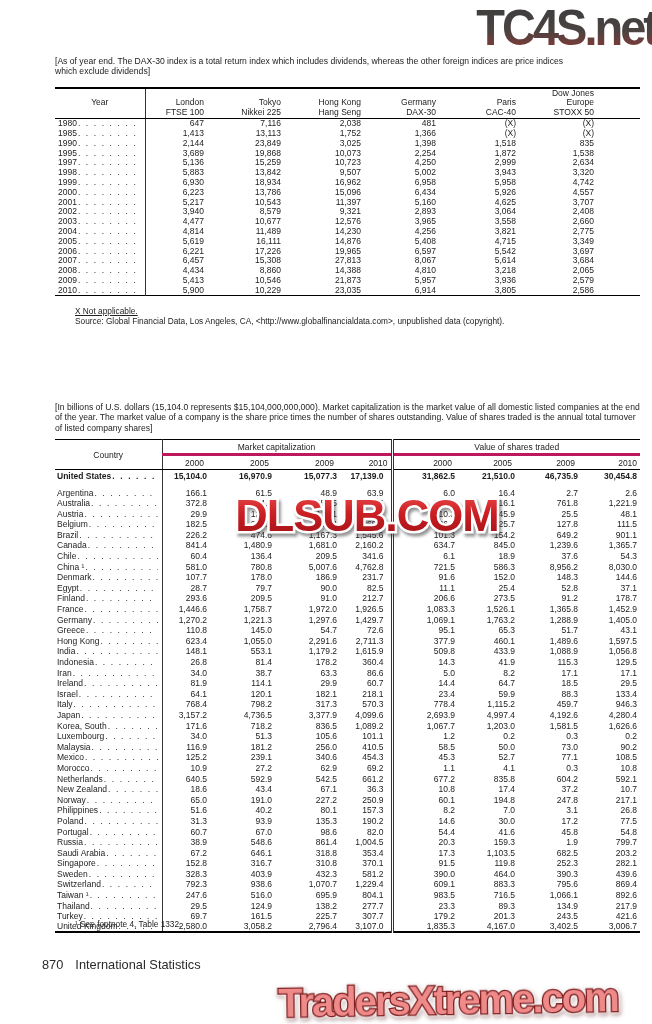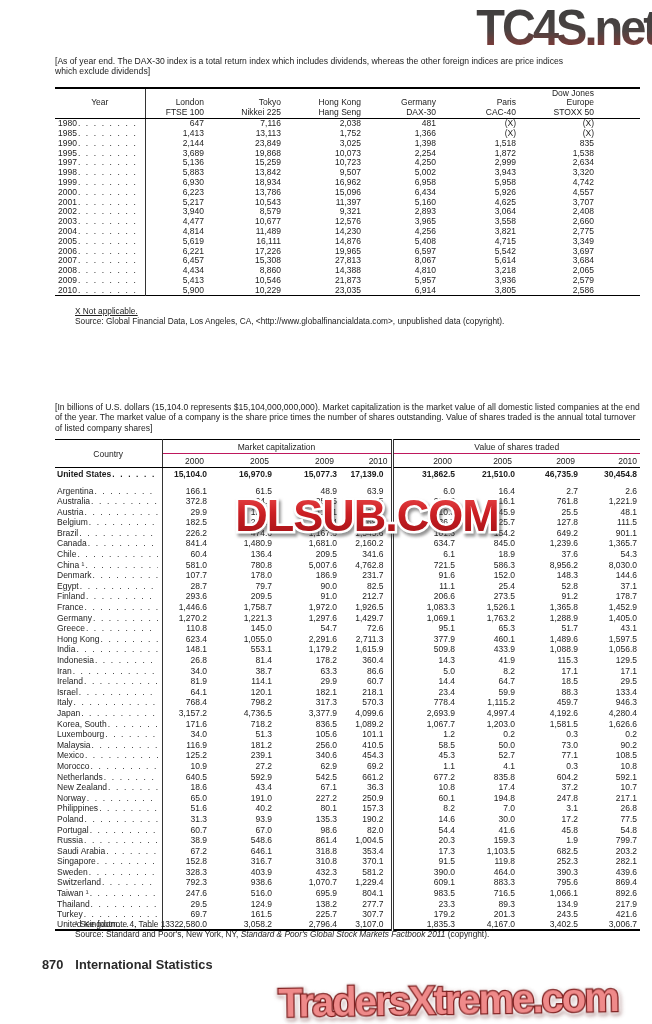--- a/index.html
+++ b/index.html
@@ -21,35 +21,35 @@
   #t1396 .ycol{border-right:1px solid #333;}
   #t1396 thead td.yh{text-align:center;vertical-align:middle;}
   #t1396 tbody tr{height:9.8px;}
   #t1396 td.last{padding-right:46px;}
   #t1396 tbody td.ycol{padding-left:3px;padding-right:4px;}
   
   #t1397{top:439px;border-top:1.6px solid #000;border-bottom:2px solid #000;}
   #t1397 .ccol{border-right:1px solid #333;}
   #t1397 td.dv{border-right:3px double #333;}
   #t1397 thead td{vertical-align:middle;line-height:10px;}
-  #t1397 thead td.grp{text-align:center;border-bottom:1px solid #be185d;height:13px;}
+  #t1397 thead td.grp{text-align:center;border-bottom:3px solid #be185d;height:13px;}
   #t1397 thead td.ch{text-align:center;}
   #t1397 thead tr.yrs td{border-bottom:1.2px solid #000;height:13px;text-align:right;padding-right:3px;}
   #t1397 thead td.ch{border-bottom:1.2px solid #000;}
   #t1397 tbody tr{height:10.6px;}
   #t1397 tbody tr.usrow{height:12px;font-weight:700;}
   #t1397 tbody tr.spacer{height:6px;}
   #t1397 tbody td.ccol{padding-left:2px;padding-right:4px;}
   #t1397 td.m4{padding-right:7px;}
   #t1397 td.v4{padding-right:3px;}
   
   .fn{position:absolute;font-size:8.3px;line-height:10px;color:#222;}
   .it{font-style:italic;}
   
-  .pagefoot{position:absolute;left:42px;top:957px;font-size:12.8px;color:#2a2a2a;font-weight:bold;}
+  .pagefoot{position:absolute;left:42px;top:957px;font-size:12.8px;color:#2a2a2a;}
   .pagefoot .pgno{margin-right:12px;}
   .census{position:absolute;right:26px;top:972px;font-size:9.6px;color:#333;}
   
   .wm-top{position:absolute;right:-4px;top:0px;font-size:47px;font-weight:700;
           letter-spacing:-3px;font-family:"Liberation Sans",sans-serif;
           background:linear-gradient(to bottom,#3d3d3d 10%,#4a4342 55%,#7c3b38 82%,#8d4a46);
           -webkit-background-clip:text;background-clip:text;color:transparent;
           transform:scaleY(1.08);filter:blur(.3px);}
   .wm-mid{position:absolute;left:193px;top:485px;}
   .wm-bot{position:absolute;left:238px;top:976px;}
@@ -1071,21 +1071,20 @@
           <td class="num dv m4">3,107.0</td>
           <td class="num">1,835.3</td>
           <td class="num">4,167.0</td>
           <td class="num">3,402.5</td>
           <td class="num v4">3,006.7</td>
         </tr>
       </tbody>
   </table>
 
   <div class="fn" style="left:75px;top:919px;">¹ See footnote 4, Table 1332.</div>
-  <div class="fn" style="left:75px;top:929px;"><span>Source: Standard and Poor's, New York, NY, </span><span class="it">Standard &amp; Poor's Global Stock Markets Factbook 2011</span><span> (copyright).</span></div>
 
   <div class="wm-mid">
     <svg width="348" height="64" viewBox="0 0 348 64">
       <defs>
         <linearGradient id="redg" x1="0" y1="0" x2="0" y2="1">
           <stop offset="0" stop-color="#ee4f4f"></stop>
           <stop offset="0.45" stop-color="#cc1f24"></stop>
           <stop offset="1" stop-color="#9c1014"></stop>
         </linearGradient>
       </defs>

